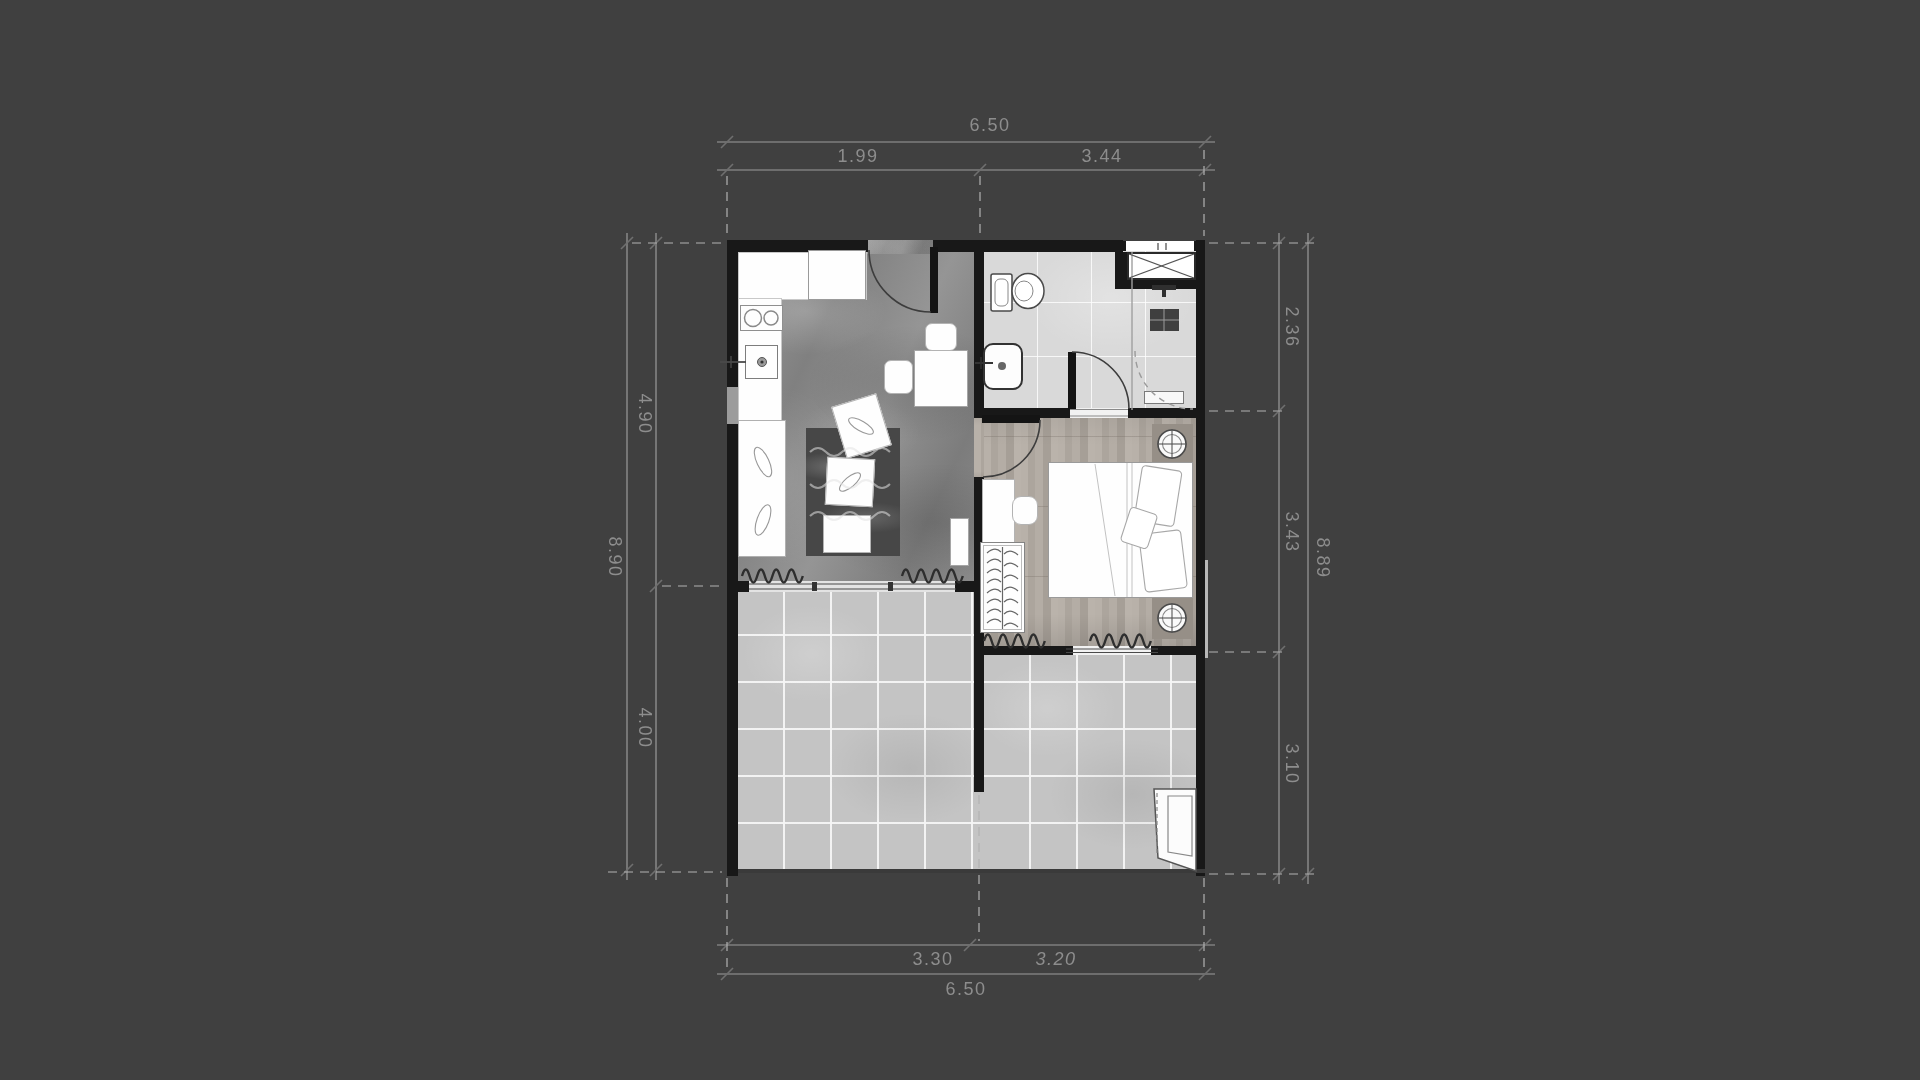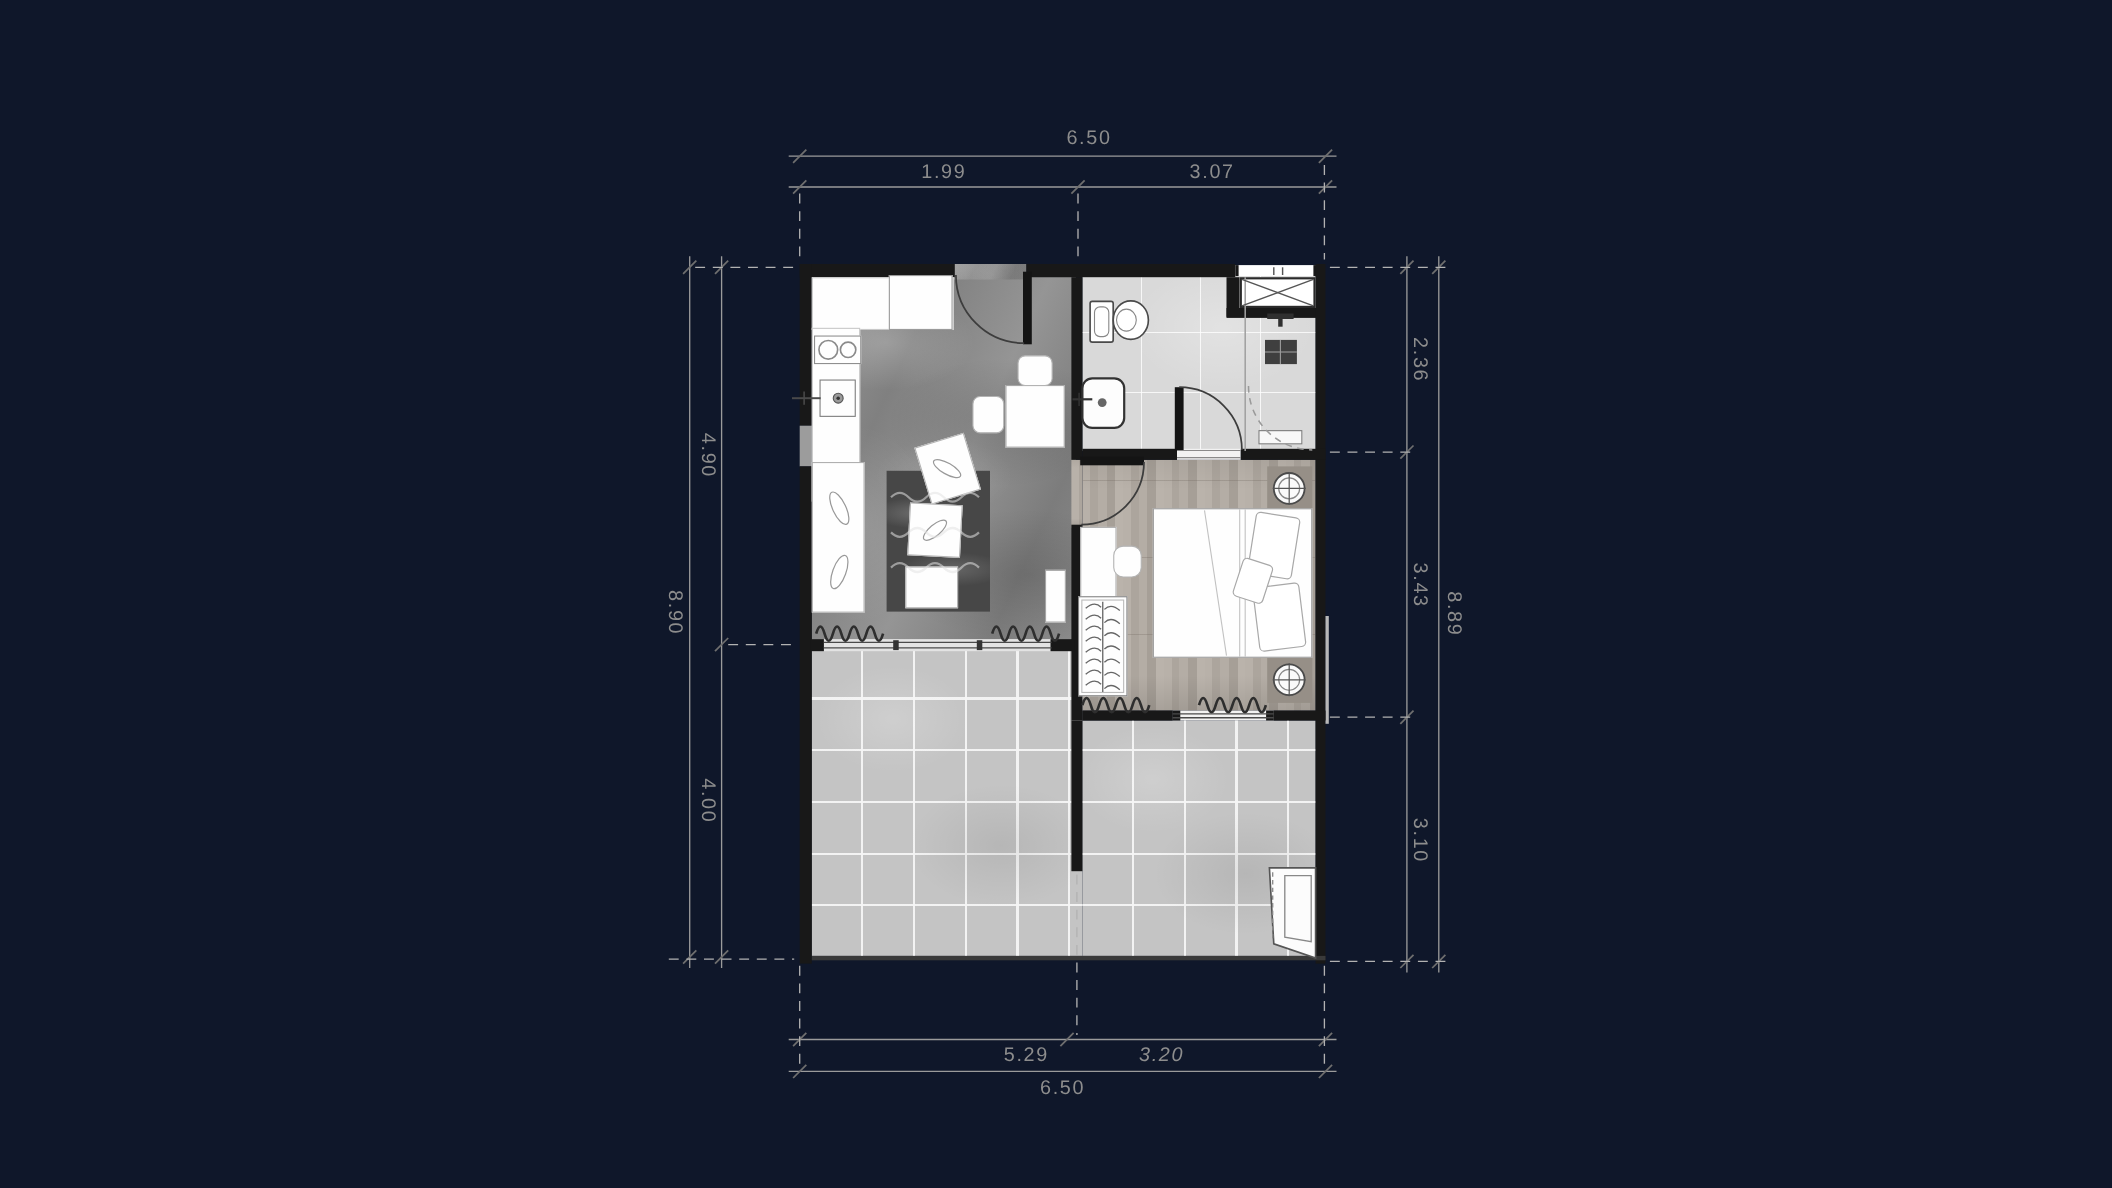--- a/index.html
+++ b/index.html
@@ -1,16 +1,16 @@
 <!DOCTYPE html>
 <html><head>
 <meta charset="utf-8">
 <style>
   html,body{margin:0;padding:0;background:#ffffff;}
-  #stage{position:relative;width:1920px;height:1080px;background:#0f172a;overflow:hidden;
+  #stage{position:relative;width:1920px;height:1080px;background:#404040;overflow:hidden;
          font-family:"Liberation Sans", sans-serif;}
   .abs{position:absolute;}
   .wall{position:absolute;background:#181818;}
   .dim-label{position:absolute;color:#8d8d8d;font-size:18px;letter-spacing:1.5px;
              transform:translate(-50%,-50%);white-space:nowrap;}
   .dim-label.vert{transform:translate(-50%,-50%) rotate(90deg);}
   .furn{position:absolute;background:#fefefe;border:1px solid #b3b3b3;box-sizing:border-box;}
   .floor-living{position:absolute;background-color:#8e8e8e;
     background-image:
       radial-gradient(ellipse 130px 70px at 28% 18%, rgba(255,255,255,.20), transparent 62%),
@@ -301,23 +301,23 @@
 
     <g>
       <polygon points="1154,789 1196,789 1196,871 1158,858" fill="#fcfcfc" stroke="#555" stroke-width="1.5"></polygon>
       <polygon points="1168,796 1192,796 1192,856 1168,852" fill="none" stroke="#888" stroke-width="1.2"></polygon>
       <line x1="1157" y1="793" x2="1157" y2="855" stroke="#888" stroke-width="1.2" stroke-dasharray="4 3"></line>
     </g>
   </svg>
 
   <div class="dim-label" style="left:990px;top:125px;">6.50</div>
   <div class="dim-label" style="left:858px;top:156px;">1.99</div>
-  <div class="dim-label" style="left:1102px;top:156px;">3.07</div>
-
-  <div class="dim-label" style="left:933px;top:959px;">5.29</div>
+  <div class="dim-label" style="left:1102px;top:156px;">3.44</div>
+
+  <div class="dim-label" style="left:933px;top:959px;">3.30</div>
   <div class="dim-label" style="left:1056px;top:959px;font-style:italic;">3.20</div>
   <div class="dim-label" style="left:966px;top:989px;">6.50</div>
 
   <div class="dim-label vert" style="left:644px;top:414px;">4.90</div>
   <div class="dim-label vert" style="left:644px;top:728px;">4.00</div>
   <div class="dim-label vert" style="left:614px;top:557px;">8.90</div>
 
   <div class="dim-label vert" style="left:1291px;top:327px;">2.36</div>
   <div class="dim-label vert" style="left:1291px;top:532px;">3.43</div>
   <div class="dim-label vert" style="left:1291px;top:764px;">3.10</div>

